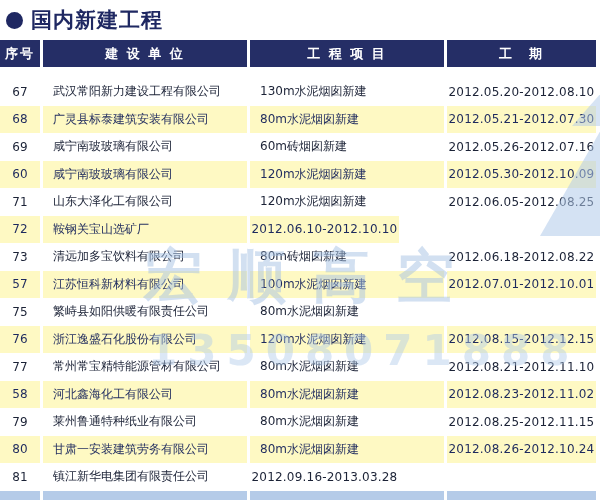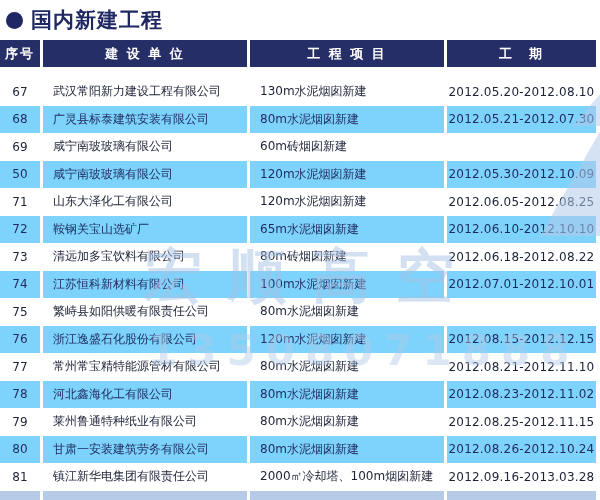--- a/index.html
+++ b/index.html
@@ -36,21 +36,21 @@
   .data-row { height:27.5px; }
   .cell {
     display:flex; align-items:center;
     font-size:12px; color:#1b2236; background:transparent;
     overflow:hidden; white-space:nowrap;
   }
   .cell.c1 { justify-content:center; }
   .cell.c2 { padding-left:10px;text-align:right; }
   .cell.c3 { padding-left:10px; }
   .cell.c4 { justify-content:center; letter-spacing:0.2px; }
-  .data-row.alt .cell { background:#7dd3fc; color:#1e2a5e; }
+  .data-row.alt .cell { background:#fef9c3; color:#1e2a5e; }
 
   .partial-row { display:flex; gap:3px; height:10px; }
   .partial-row .cell { background:#b5cbe8; }
 
   
   .watermark {
     position:absolute; inset:0; pointer-events:none; z-index:5;
     color:#a9c3e4; overflow:hidden;
   }
   .wm-chars {
@@ -101,47 +101,47 @@
       <div class="data-row alt">
     <div class="cell c1">68</div>
     <div class="cell c2">广灵县标泰建筑安装有限公司</div>
     <div class="cell c3">80m水泥烟囱新建</div>
     <div class="cell c4">2012.05.21-2012.07.30</div>
   </div>
       <div class="data-row">
     <div class="cell c1">69</div>
     <div class="cell c2">咸宁南玻玻璃有限公司</div>
     <div class="cell c3">60m砖烟囱新建</div>
-  </div>
-      <div class="data-row alt">
-    <div class="cell c1">50</div>
+    <div class="cell c4">2012.05.26-2012.07.16</div>
+  </div>
+      <div class="data-row alt">
+    <div class="cell c1">60</div>
     <div class="cell c2">咸宁南玻玻璃有限公司</div>
     <div class="cell c3">120m水泥烟囱新建</div>
     <div class="cell c4">2012.05.30-2012.10.09</div>
   </div>
       <div class="data-row">
     <div class="cell c1">71</div>
     <div class="cell c2">山东大泽化工有限公司</div>
     <div class="cell c3">120m水泥烟囱新建</div>
     <div class="cell c4">2012.06.05-2012.08.25</div>
   </div>
       <div class="data-row alt">
     <div class="cell c1">72</div>
     <div class="cell c2">鞍钢关宝山选矿厂</div>
-    <div class="cell c3">65m水泥烟囱新建</div>
     <div class="cell c4">2012.06.10-2012.10.10</div>
   </div>
       <div class="data-row">
     <div class="cell c1">73</div>
     <div class="cell c2">清远加多宝饮料有限公司</div>
     <div class="cell c3">80m砖烟囱新建</div>
     <div class="cell c4">2012.06.18-2012.08.22</div>
   </div>
       <div class="data-row alt">
-    <div class="cell c1">74</div>
+    <div class="cell c1">57</div>
     <div class="cell c2">江苏恒科新材料有限公司</div>
     <div class="cell c3">100m水泥烟囱新建</div>
     <div class="cell c4">2012.07.01-2012.10.01</div>
   </div>
       <div class="data-row">
     <div class="cell c1">75</div>
     <div class="cell c2">繁峙县如阳供暖有限责任公司</div>
     <div class="cell c3">80m水泥烟囱新建</div>
   </div>
       <div class="data-row alt">
@@ -150,41 +150,40 @@
     <div class="cell c3">120m水泥烟囱新建</div>
     <div class="cell c4">2012.08.15-2012.12.15</div>
   </div>
       <div class="data-row">
     <div class="cell c1">77</div>
     <div class="cell c2">常州常宝精特能源管材有限公司</div>
     <div class="cell c3">80m水泥烟囱新建</div>
     <div class="cell c4">2012.08.21-2012.11.10</div>
   </div>
       <div class="data-row alt">
-    <div class="cell c1">78</div>
+    <div class="cell c1">58</div>
     <div class="cell c2">河北鑫海化工有限公司</div>
     <div class="cell c3">80m水泥烟囱新建</div>
     <div class="cell c4">2012.08.23-2012.11.02</div>
   </div>
       <div class="data-row">
     <div class="cell c1">79</div>
     <div class="cell c2">莱州鲁通特种纸业有限公司</div>
     <div class="cell c3">80m水泥烟囱新建</div>
     <div class="cell c4">2012.08.25-2012.11.15</div>
   </div>
       <div class="data-row alt">
     <div class="cell c1">80</div>
     <div class="cell c2">甘肃一安装建筑劳务有限公司</div>
     <div class="cell c3">80m水泥烟囱新建</div>
     <div class="cell c4">2012.08.26-2012.10.24</div>
   </div>
       <div class="data-row">
     <div class="cell c1">81</div>
     <div class="cell c2">镇江新华电集团有限责任公司</div>
-    <div class="cell c3">2000㎡冷却塔、100m烟囱新建</div>
     <div class="cell c4">2012.09.16-2013.03.28</div>
   </div>
     </div>
 
   <div class="partial-row">
     <div class="cell c1"></div>
     <div class="cell c2"></div>
     <div class="cell c3"></div>
     <div class="cell c4"></div>
   </div>

